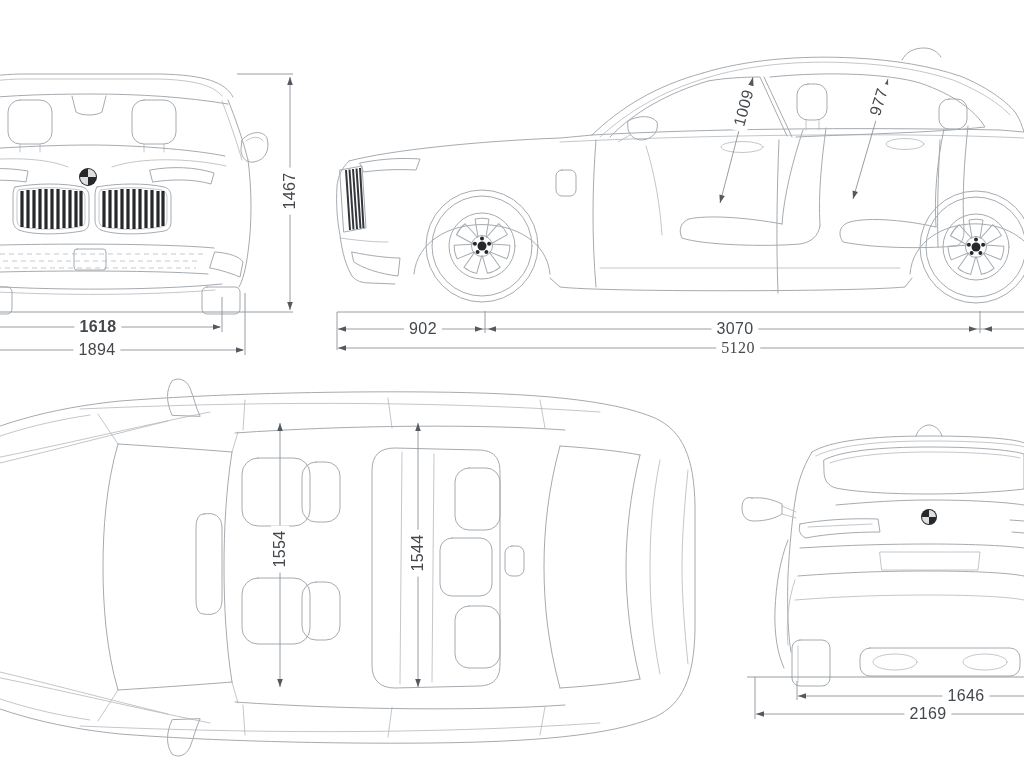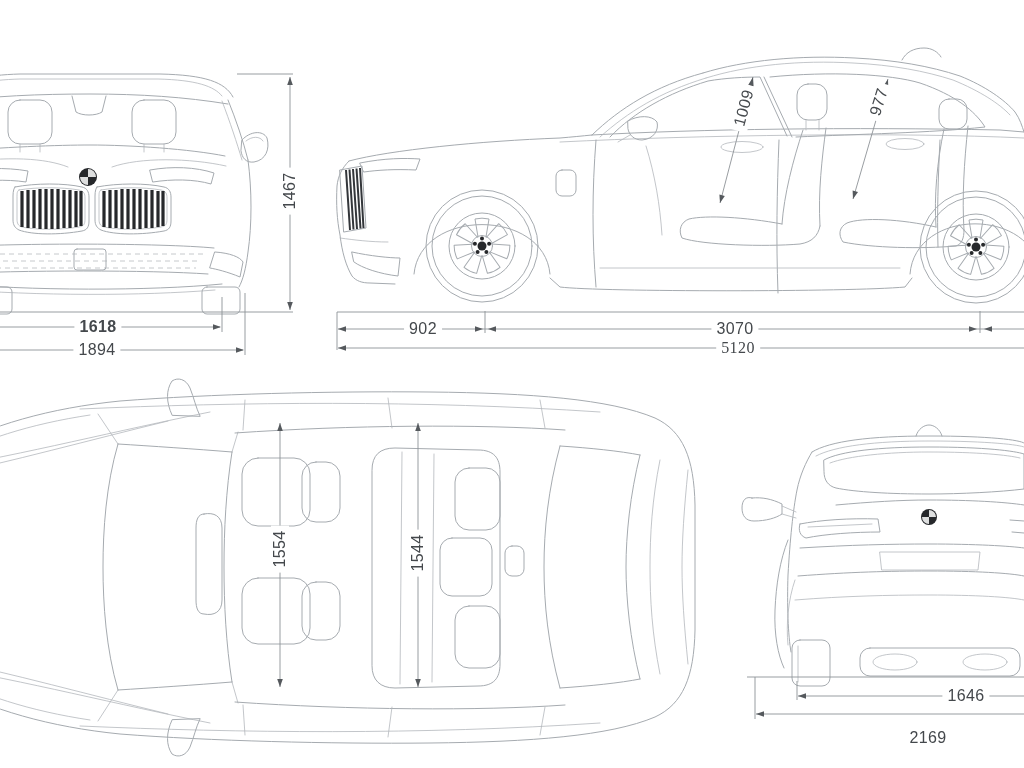--- a/index.html
+++ b/index.html
@@ -245,15 +245,15 @@
 <span class="dl r75" style="left:744px;top:108px;">1009</span>
 <span class="dl r73" style="left:879px;top:102px;">977</span>
 <span class="dl" style="left:409px;top:329px;margin-left:14px;">902</span>
 <span class="dl" style="left:735px;top:329px;text-align:center;">3070</span>
 <span class="dl" style="left:738px;top:348px;font-family:Liberation Serif, serif;">5120</span>
 
 <span class="dl v" style="left:280px;top:549px;">1554</span>
 <span class="dl v" style="left:418px;top:553px;">1544</span>
 
 <span class="dl" style="left:966px;top:696px;">1646</span>
-<span class="dl" style="left:928px;top:714px;margin-top:24px;">2169</span>
+<span class="dl" style="left:928px;top:714px;">2169</span>
 
 </div>
 
 </body></html>

